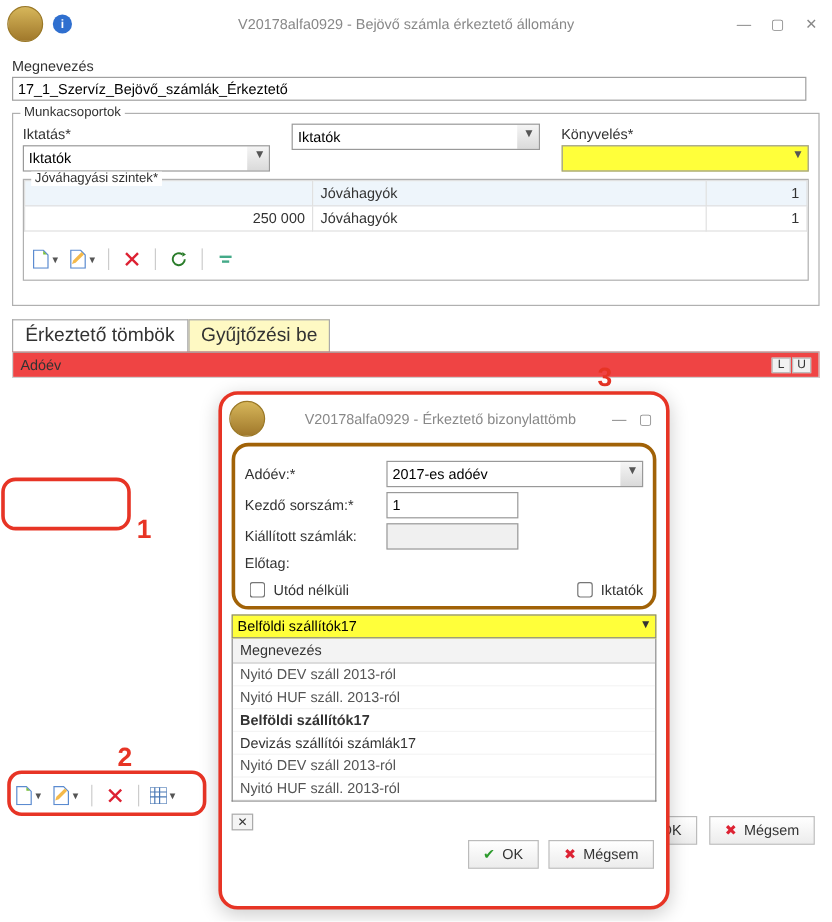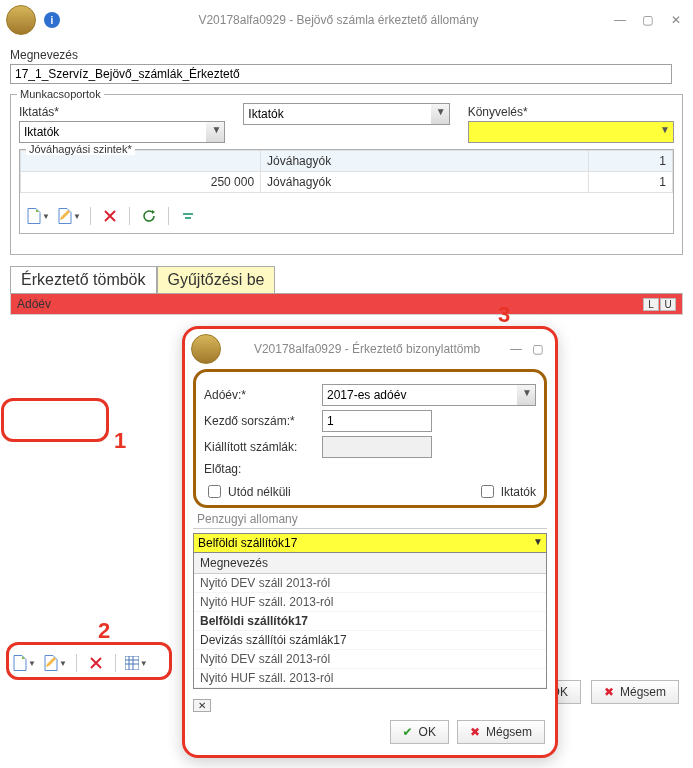--- a/index.html
+++ b/index.html
@@ -270,21 +270,20 @@
             <input type="checkbox" style="">
             <span>Utód nélküli</span>
           </span>
         <span class="chk">
             <input type="checkbox" style="">
             <span>Iktatók</span>
           </span>
       </div>
     </div>
 
-    <div style="margin:2px 8px 0;color:#888;border-bottom:1px solid #ccc;padding:2px 4px">Penzugyi allomany</div>
 
     <div class="dlg-sel-wrap">
       <input class="dlg-sel" value="Belföldi szállítók17" style="">
       <span class="dlg-sel-caret">▼</span>
     </div>
     <div class="drop-panel">
       <div class="drop-head">Megnevezés</div>
       <div class="drop-list">
         <div class="drop-item gray">Nyitó DEV száll 2013-ról</div>
         <div class="drop-item gray">Nyitó HUF száll. 2013-ról</div>

